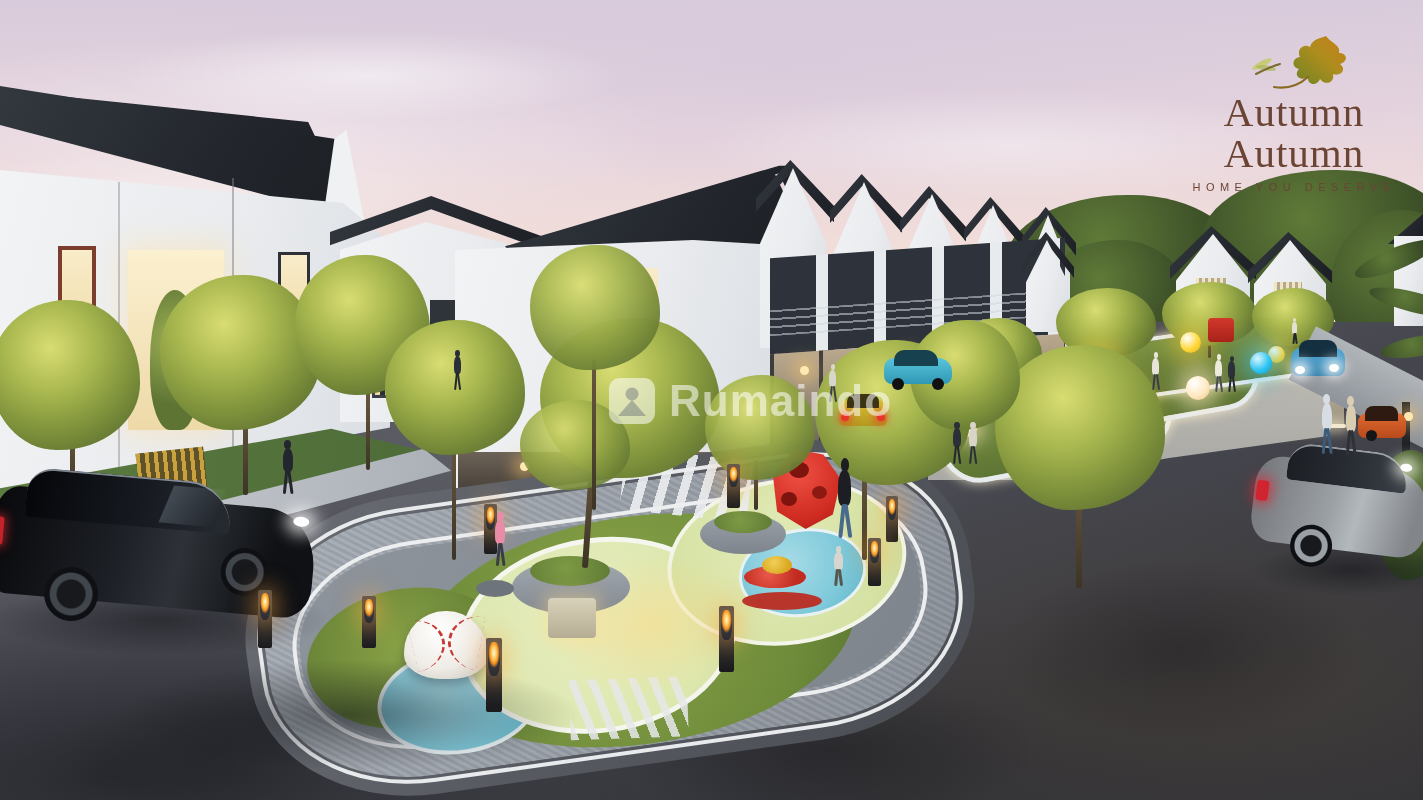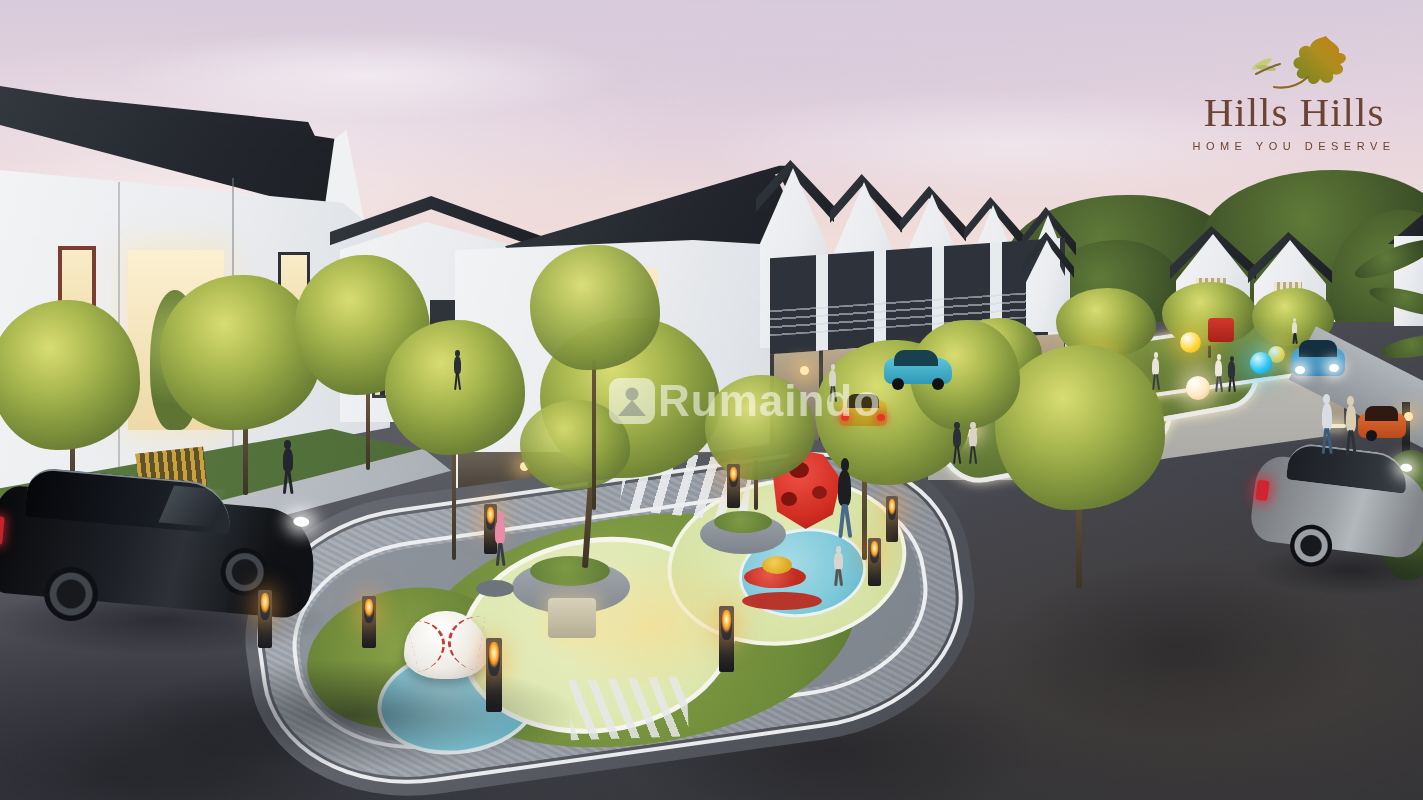--- a/index.html
+++ b/index.html
@@ -415,21 +415,21 @@
       <span class="l1"></span>
       <span class="l2"></span>
     </div>
   <div class="abs person" style="left:827px;top:364px;width:12px;height:38px;--c:#d8d5cc;--c2:#3c4048;">
       <span class="hd"></span>
       <span class="tr"></span>
       <span class="l1"></span>
       <span class="l2"></span>
     </div>
 
-  <div class="abs" style="left:608px;top:376px;display:flex;gap:2px;">
+  <div class="abs" style="left:608px;top:376px;display:flex;gap:13px;">
     <svg width="48" height="50" viewBox="0 0 48 50">
       <rect x="1" y="2" width="46" height="46" rx="11" fill="rgba(255,255,255,0.55)"></rect>
       <circle cx="24" cy="18" r="6.5" fill="rgba(105,110,118,0.45)"></circle>
       <path d="M10 40 L24 24 L38 40 Z" fill="rgba(105,110,118,0.45)"></path>
     </svg>
     <div class="wm">Rumaindo</div>
   </div>
 
   <div class="abs" style="left:1168px;top:34px;width:252px;text-align:center;">
     <svg width="160" height="58" viewBox="0 0 160 58" style="display:block;margin:0 auto;">
@@ -441,17 +441,17 @@
         </linearGradient>
       </defs>
       <path d="M112 2 C117 9 127 11 125 19 C134 19 134 28 126 30 C133 35 127 43 119 40 C121 49 111 52 106 45 C103 53 93 51 94 43 C86 48 79 41 85 35 C77 33 78 24 86 23 C82 15 90 9 96 13 C98 5 107 4 112 2 Z" fill="url(#leafg)"></path>
       <path d="M94 43 C84 52 72 55 60 53" stroke="#8a6a20" stroke-width="2.2" fill="none" stroke-linecap="round"></path>
       <g>
         <ellipse cx="48" cy="30" rx="11" ry="3" fill="#c2cb66" opacity=".85" transform="rotate(-28 48 30)"></ellipse>
         <ellipse cx="52" cy="34" rx="10" ry="2.6" fill="#aeb95c" opacity=".8" transform="rotate(8 52 34)"></ellipse>
         <path d="M42 40 C50 36 58 32 66 30" stroke="#7d6a30" stroke-width="2" fill="none" stroke-linecap="round"></path>
       </g>
     </svg>
-    <div class="logoTitle">Hills Hills</div>
+    <div class="logoTitle">Autumn Autumn</div>
     <div class="logoTag">HOME YOU DESERVE</div>
   </div>
 
 </div>
 
 </body></html>

